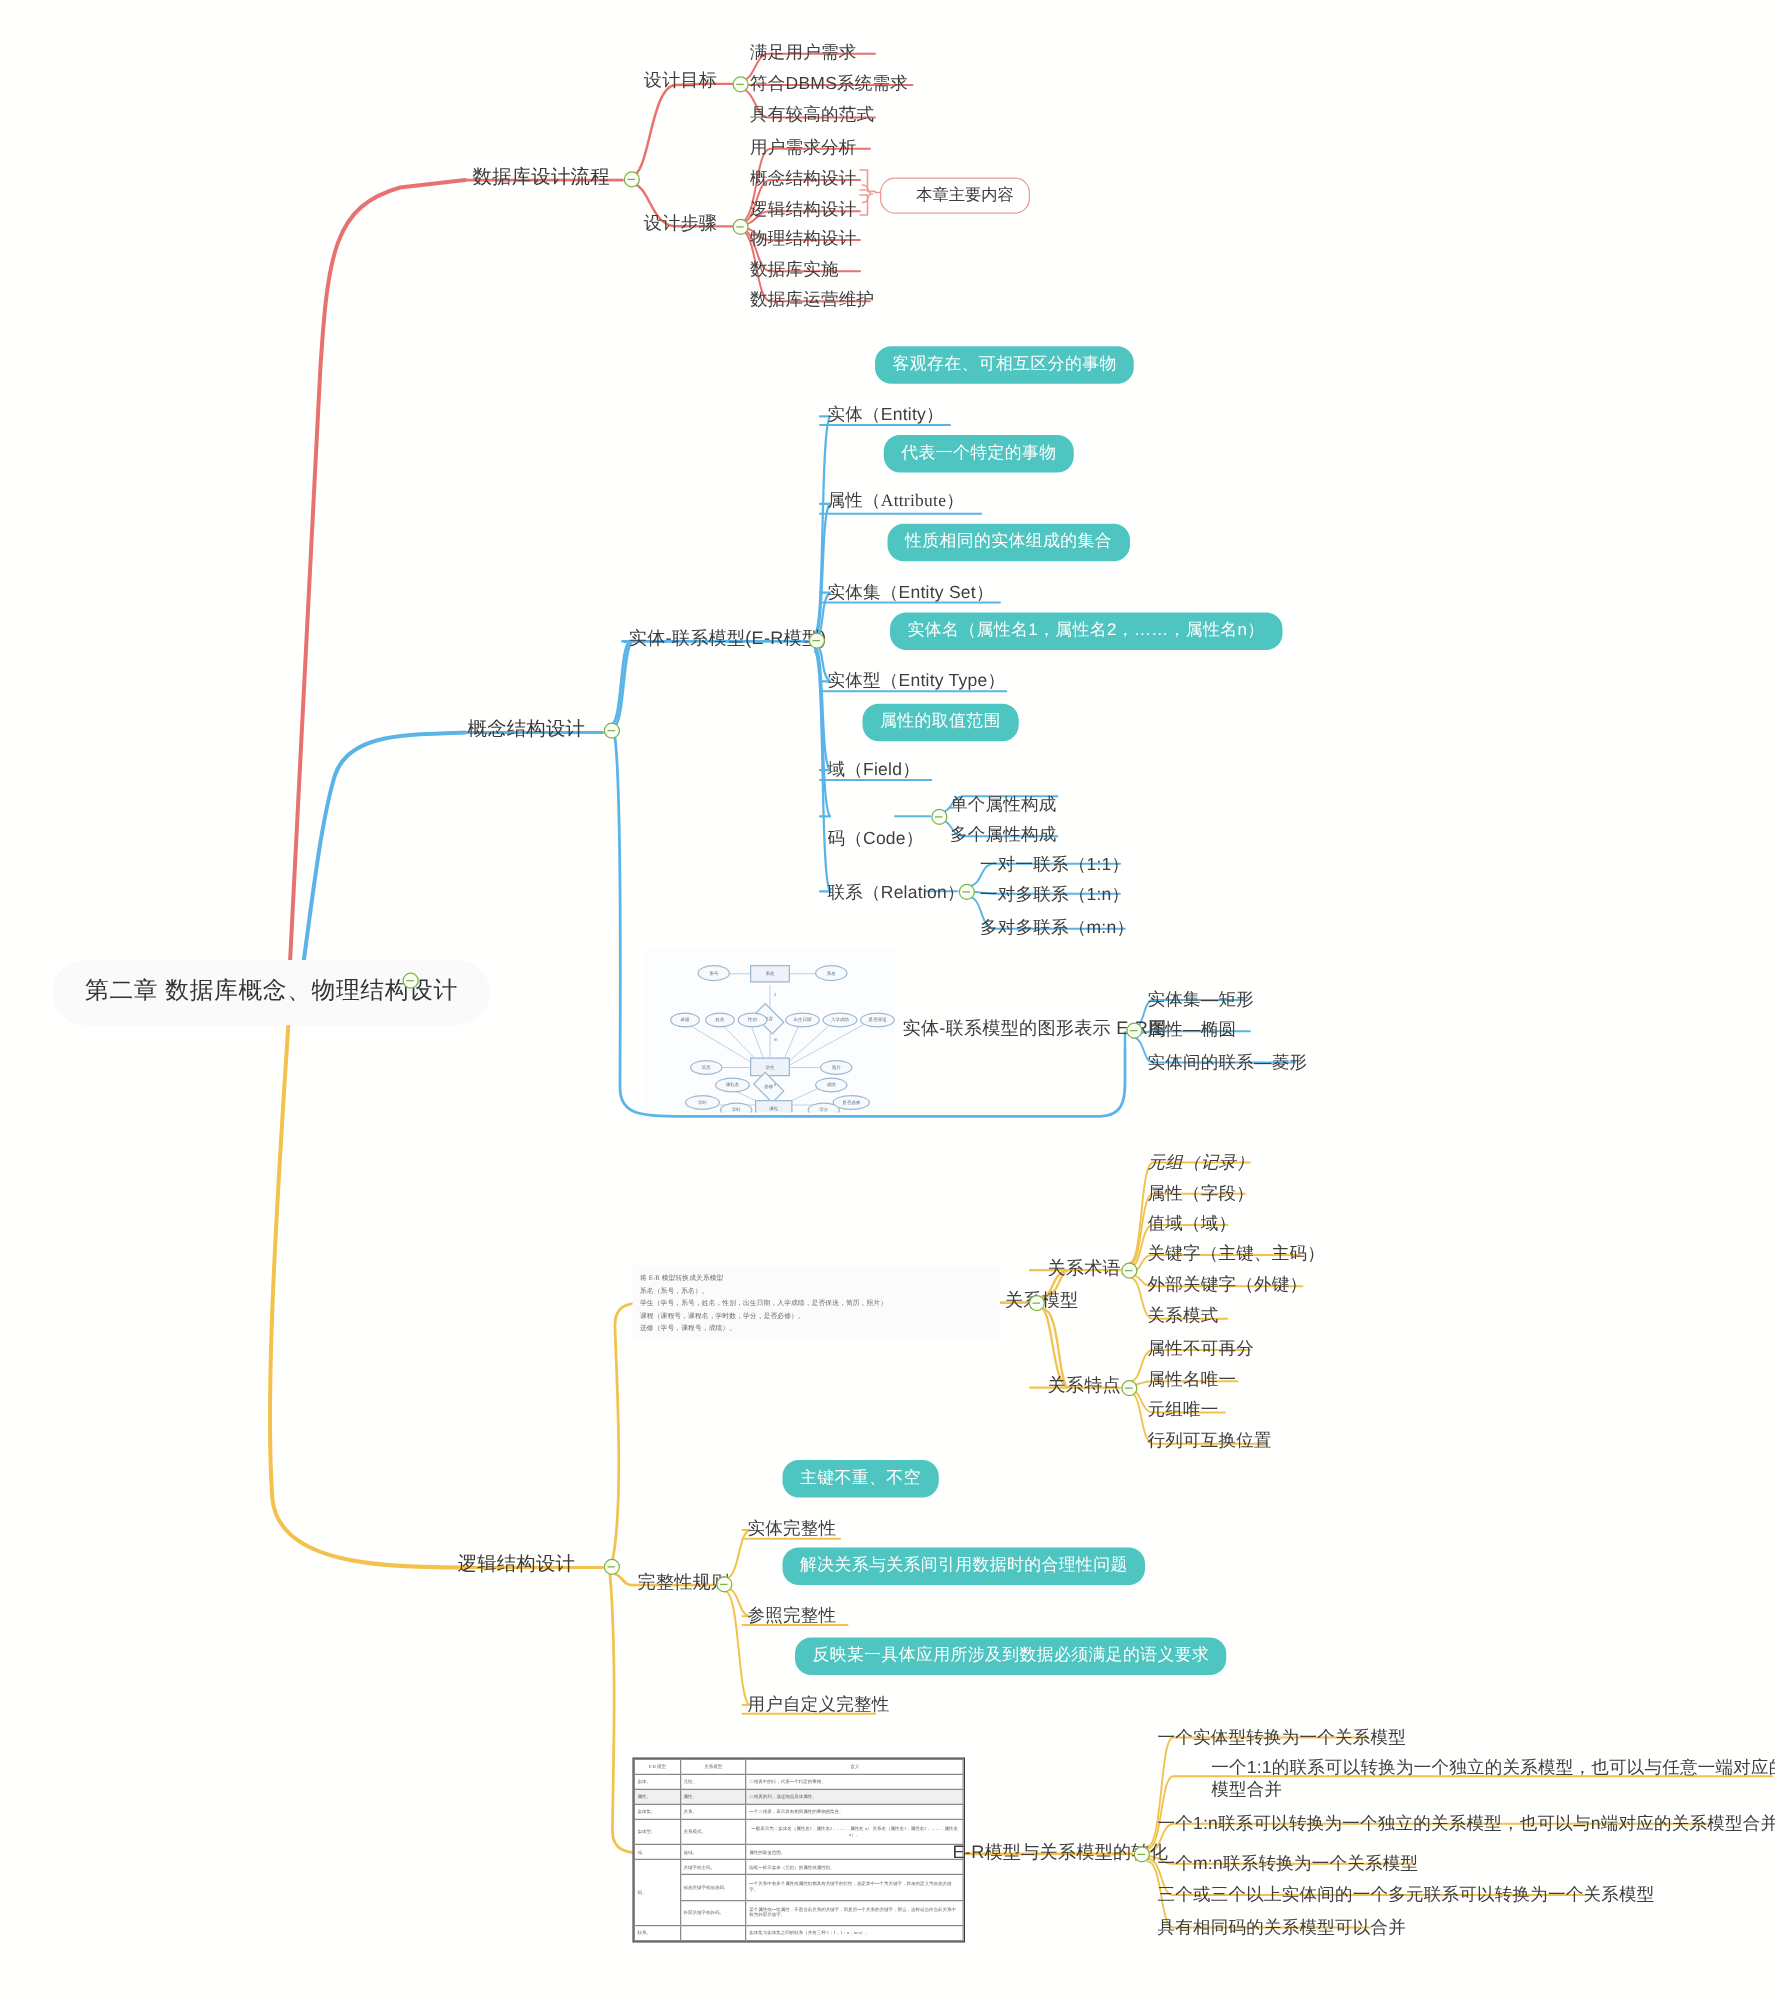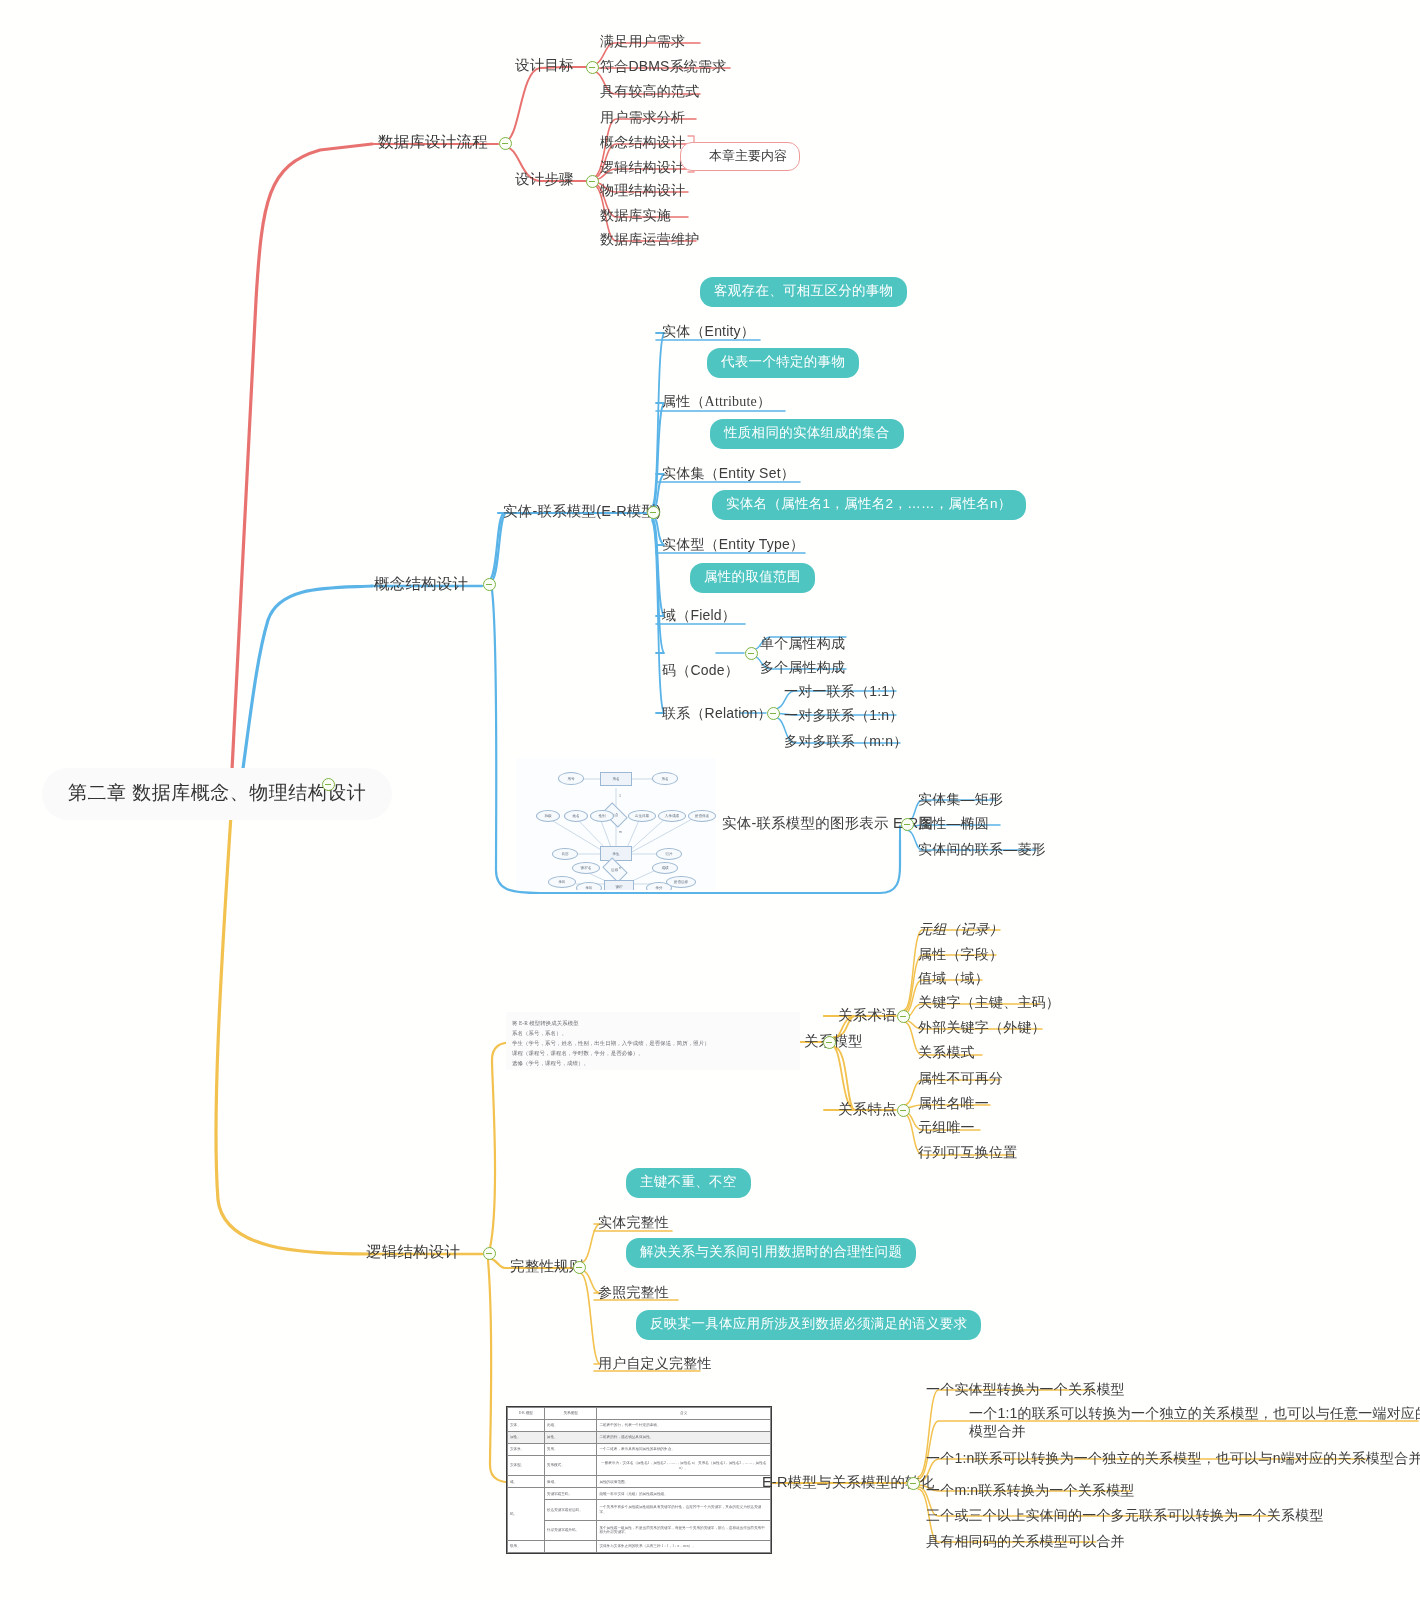--- a/index.html
+++ b/index.html
@@ -303,21 +303,21 @@
     <span>概念结构设计</span></div>
   <div class="node lvl3" style="left:600px; top:158px;">
     <span>逻辑结构设计</span></div>
   <div class="node lvl3" style="left:600px; top:181px;">
     <span>物理结构设计</span></div>
   <div class="node lvl3" style="left:600px; top:206px;">
     <span>数据库实施</span></div>
   <div class="node lvl3" style="left:600px; top:230px;">
     <span>数据库运营维护</span></div>
 
-  <div class="pill" style="left:680px; top:142px;padding-left:28px;">
+  <div class="pill" style="left:704px; top:142px;padding-left:28px;">
     <span>本章主要内容</span>
   </div>
 
   <div class="node lvl1" style="left:374px; top:574px;">
     <span>概念结构设计</span>
   </div>
   <div class="toggle" style="left:483px; top:578px;"></div>
 
   <div class="node lvl2" style="left:503px; top:502px;">
     <span>实体-联系模型(E-R模型)</span>

